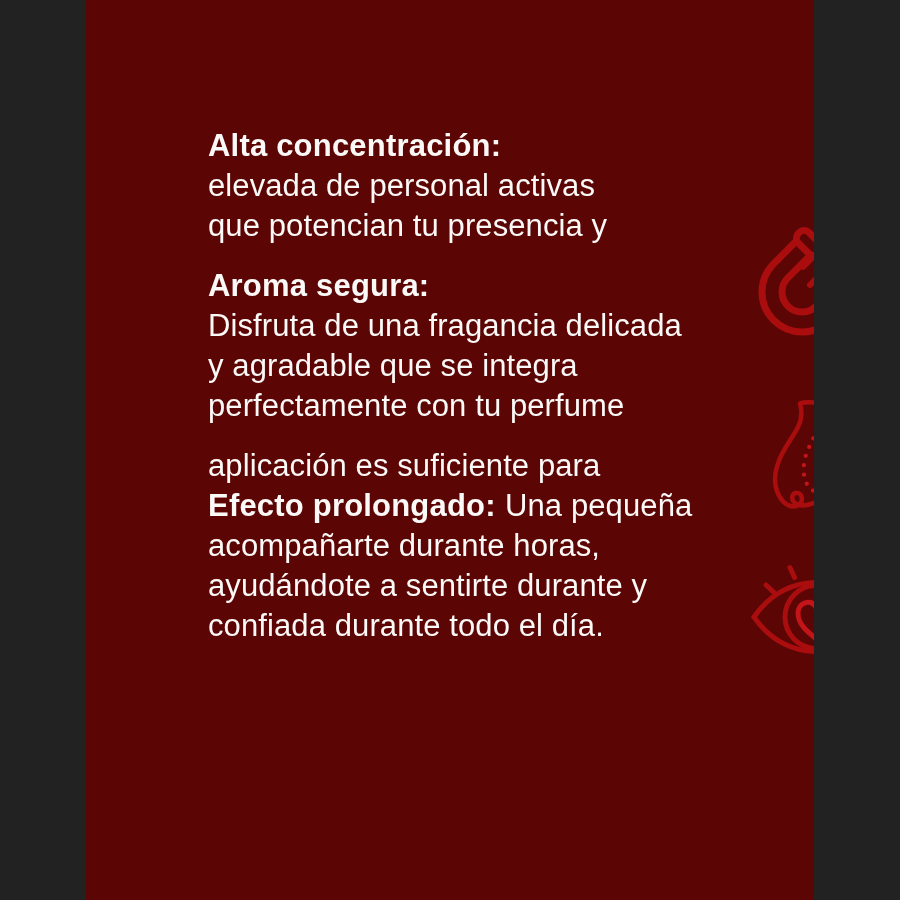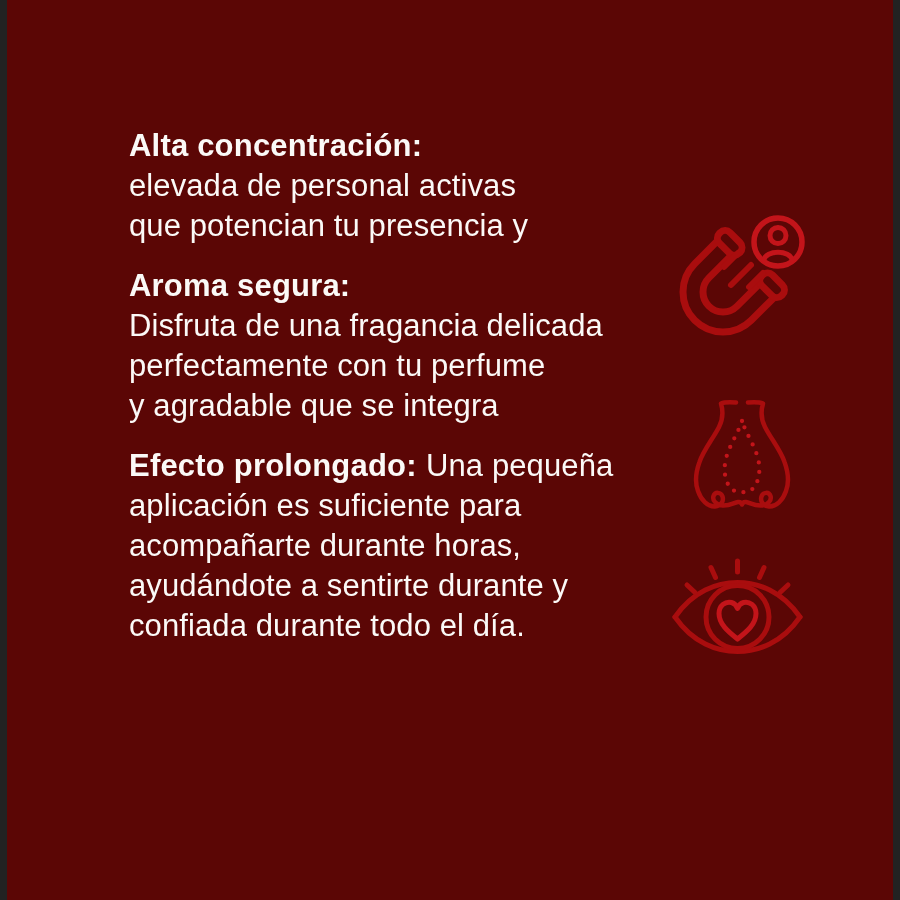--- a/index.html
+++ b/index.html
@@ -5,21 +5,21 @@
   :root {
     --background: #5b0605;
     --text: #fbf9f7;
     --icon-red: #a90d0e;
     --icon-red-bright: #c3141a;
   }
   * { margin: 0; padding: 0; box-sizing: border-box; }
   html, body { background: #222; }
   .canvas {
     position: relative;
-    width: 886px;
+    width: 728px;
     height: 900px;
     margin: 0 auto;
     background: var(--background);
     font-family: "Liberation Sans", "DejaVu Sans", sans-serif;
     color: var(--text);
     overflow: hidden;
   }
   .text-col {
     position: absolute;
     left: 122px;
@@ -64,29 +64,29 @@
 
     <section class="block">
       <div class="line heading">Alta concentración:</div>
       <div class="line">elevada de personal activas</div>
       <div class="line">que potencian tu presencia y</div>
     </section>
 
     <section class="block">
       <div class="line heading">Aroma segura:</div>
       <div class="line">Disfruta de una fragancia delicada</div>
+      <div class="line">y agradable que se integra</div>
       <div class="line">perfectamente con tu perfume</div>
-      <div class="line">y agradable que se integra</div>
     </section>
 
     <section class="block">
+      <div class="line">aplicación es suficiente para</div>
       <div class="line">
         <span class="heading-inline">Efecto prolongado:</span><span class="heading-rest">Una pequeña</span>
       </div>
-      <div class="line">aplicación es suficiente para</div>
       <div class="line">acompañarte durante horas,</div>
       <div class="line">ayudándote a sentirte durante y</div>
       <div class="line">confiada durante todo el día.</div>
     </section>
 
   </div>
 
   <svg class="icon icon-magnet" viewBox="0 0 140 140" aria-hidden="true">
     <g class="ink-dark" stroke-width="7">
       <g transform="translate(56,87) rotate(45)">

